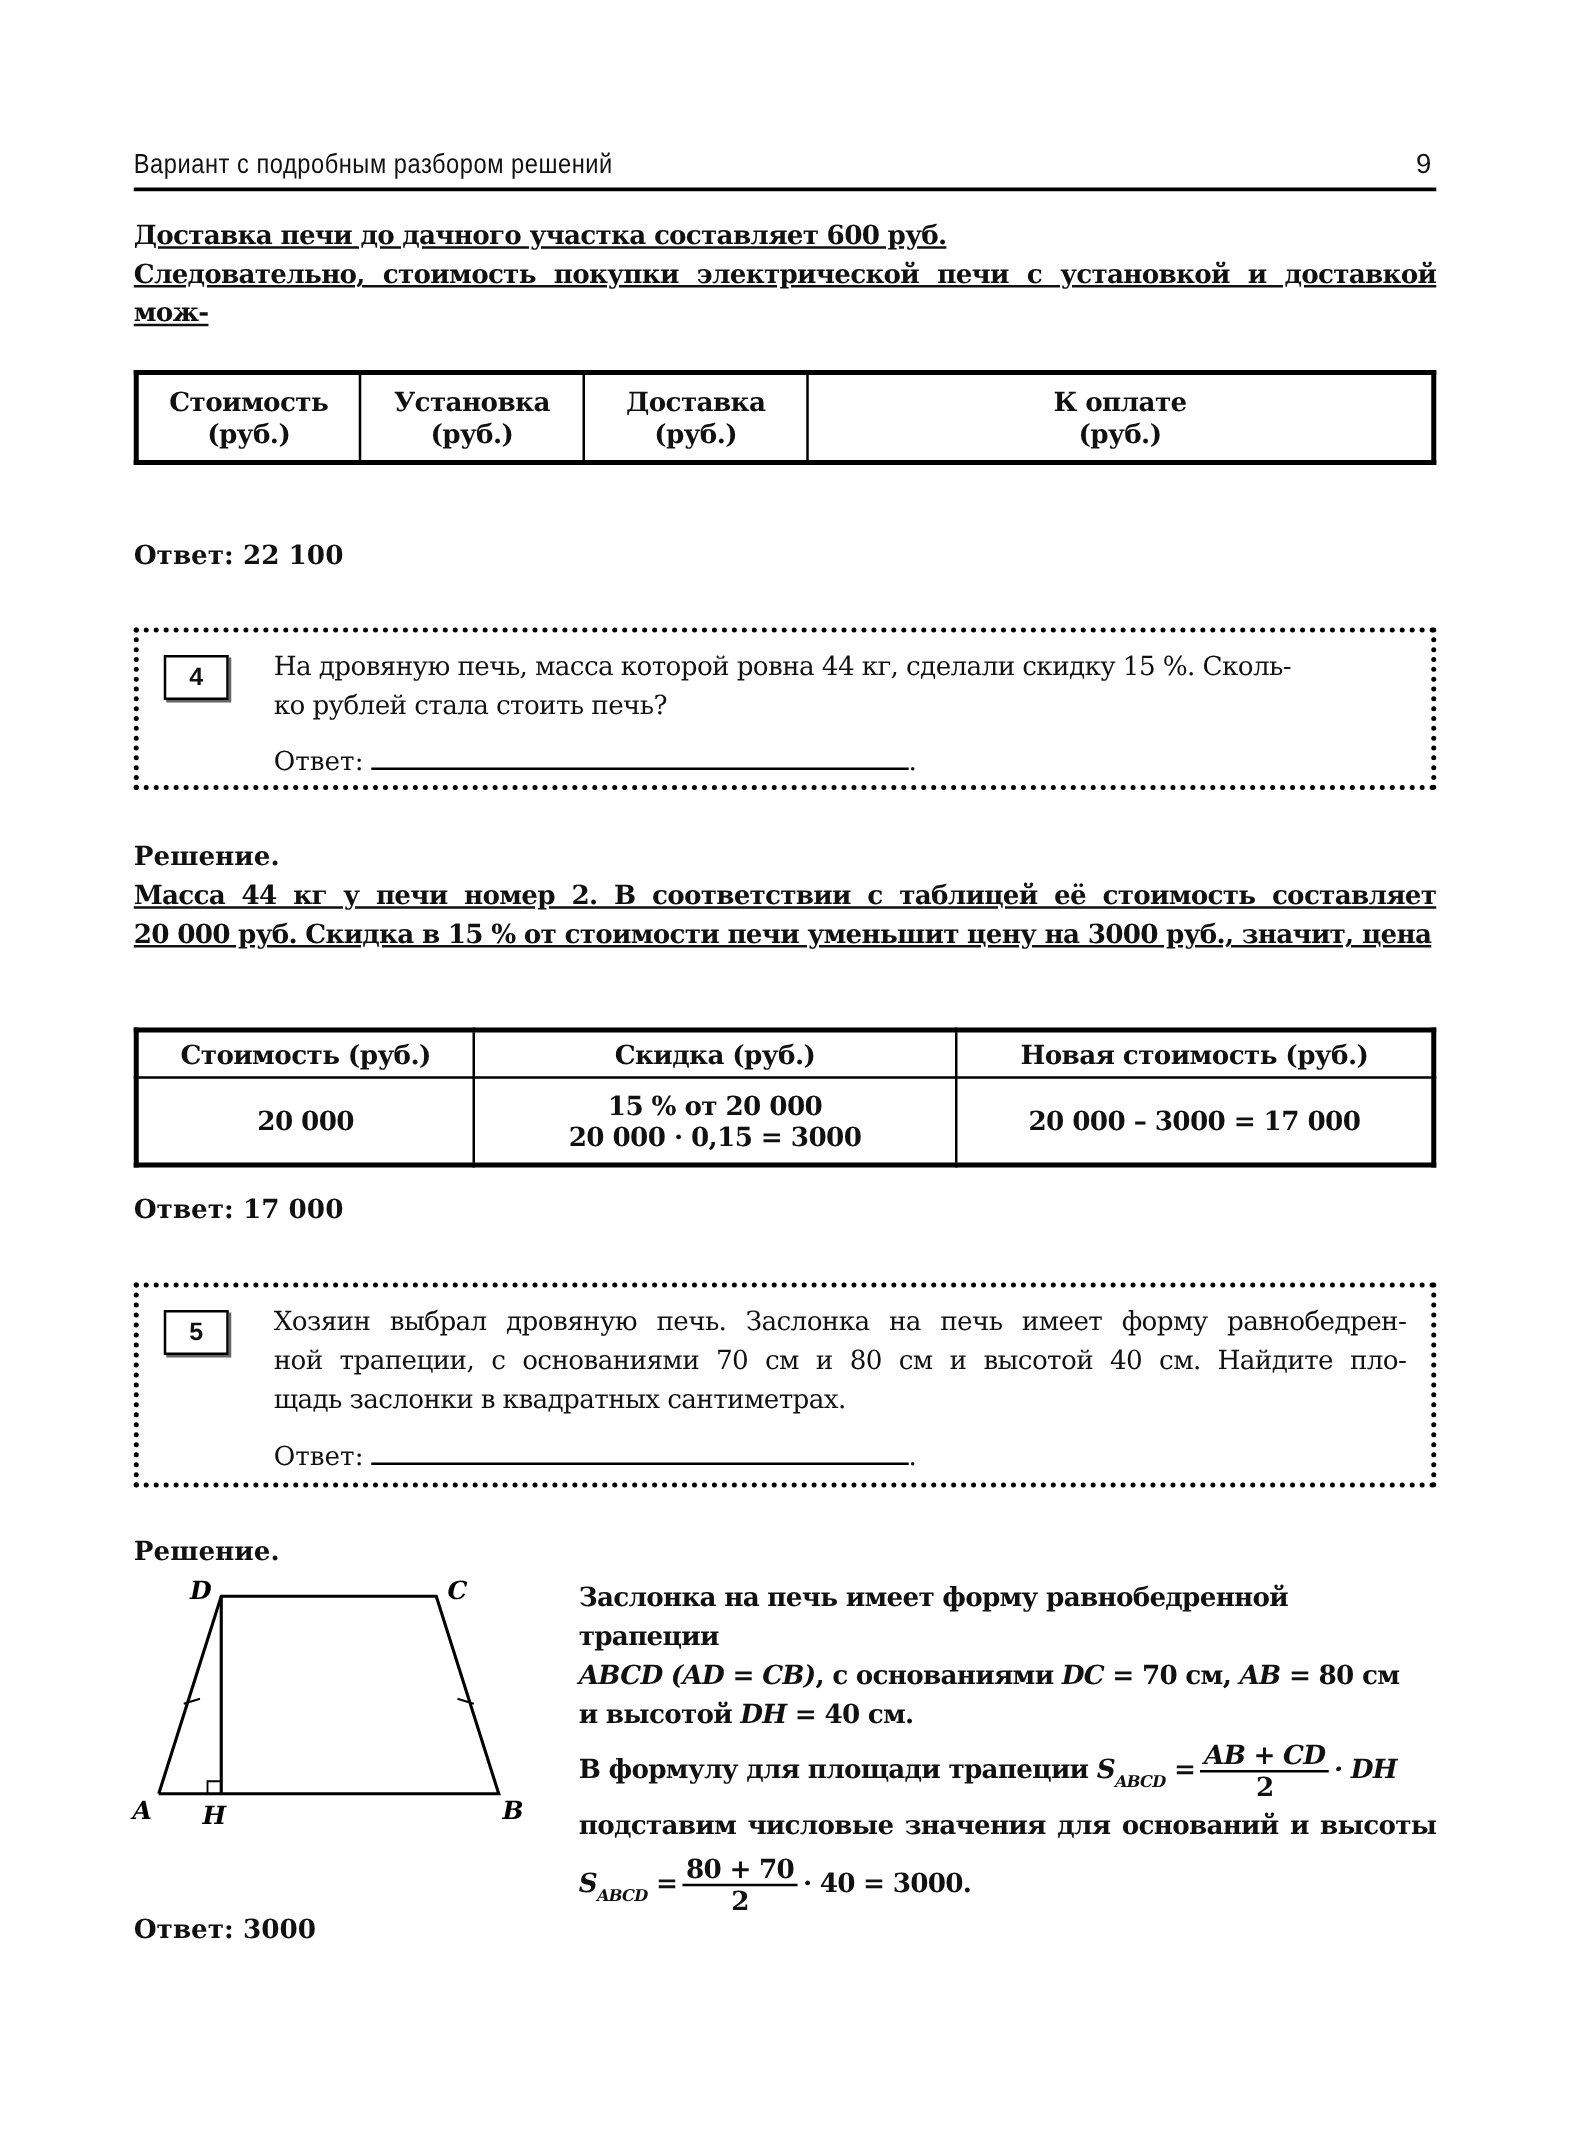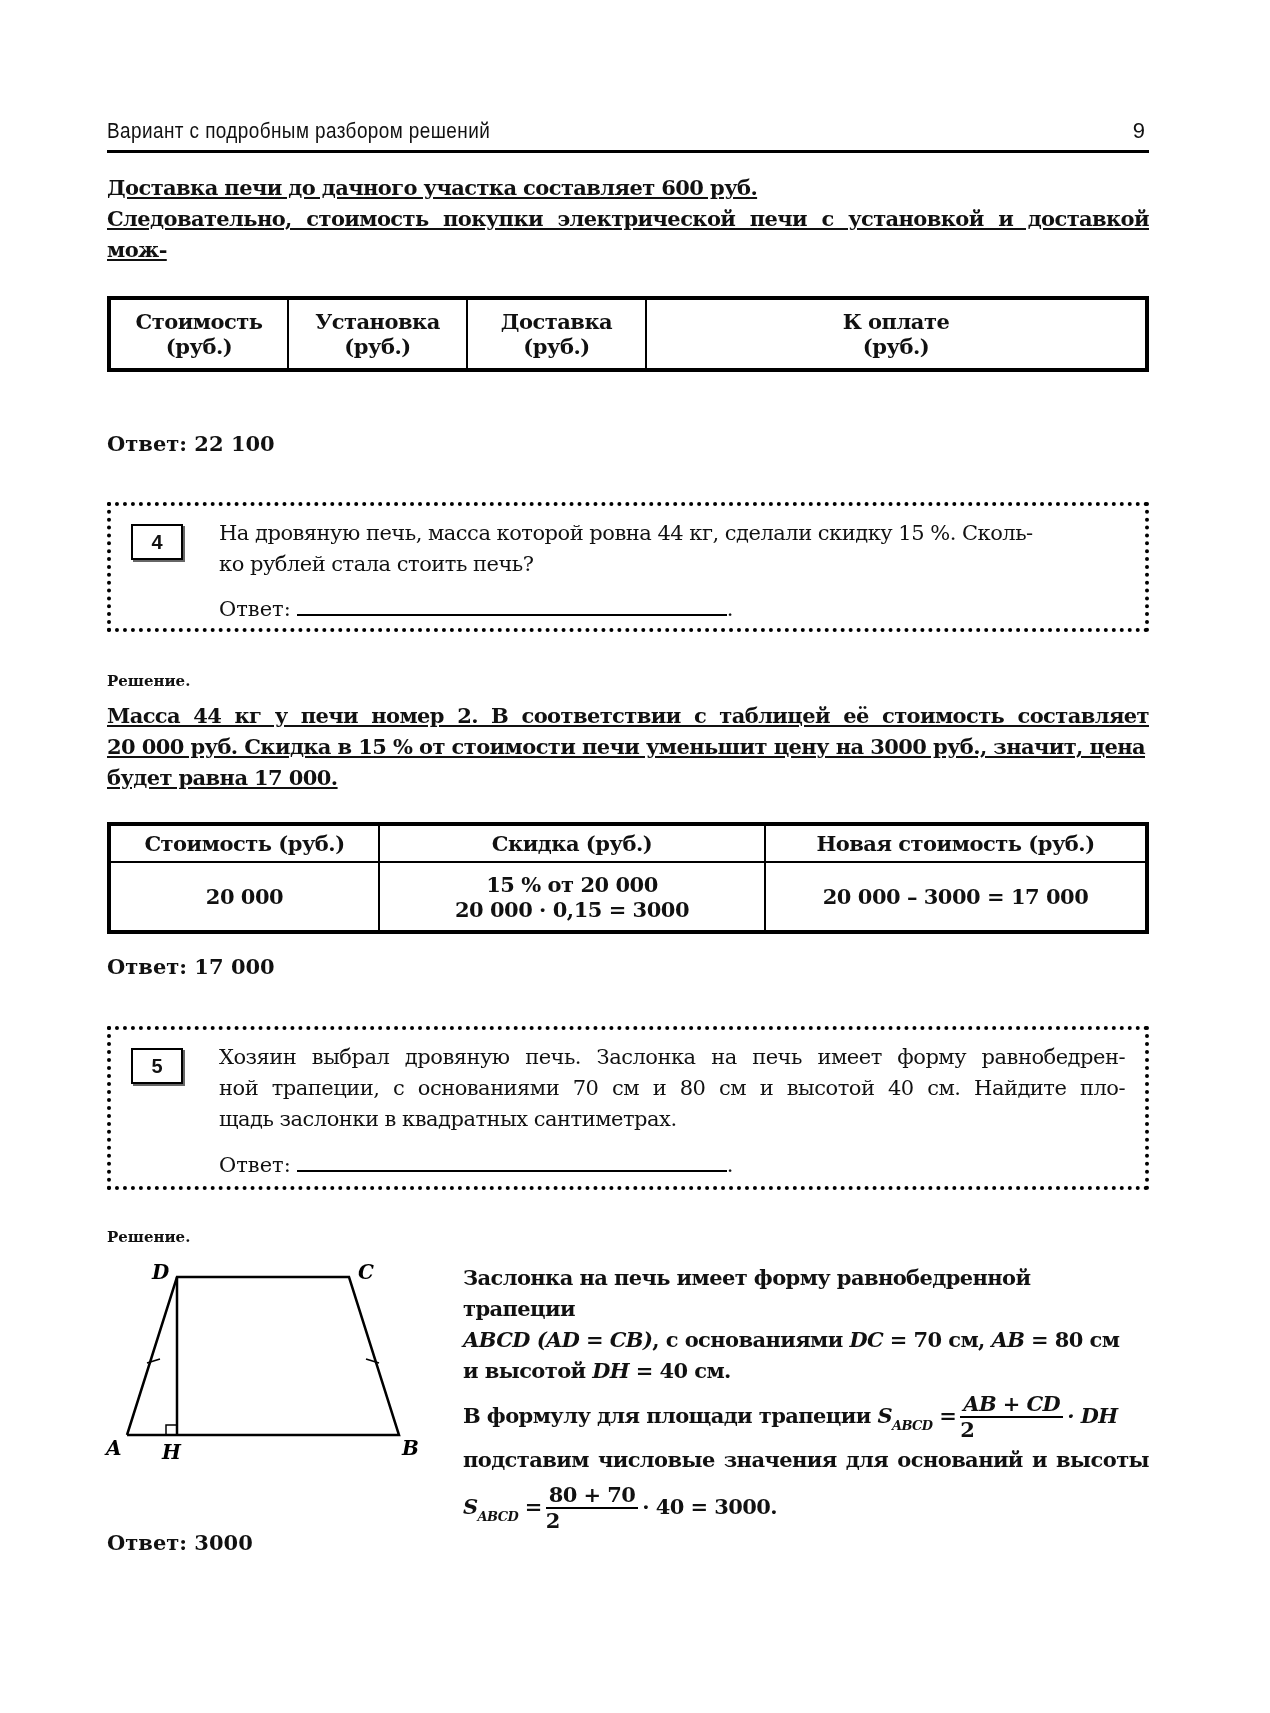--- a/index.html
+++ b/index.html
@@ -14,23 +14,23 @@
   .tbl td { border: 2px solid #000; text-align: center; padding: 0; }
   .tbl { border: 4px solid #000; }
   .answer { left: 107px; font-size: 21px; font-weight: bold; }
   .answer .lbl { font-weight: 900; }
   .answer .val { font-weight: bold; }
   .taskbox { left: 107px; width: 1042px; border: 4px dotted #000; box-sizing: border-box; }
   .tasknum { position: absolute; left: 20px; top: 18px; width: 48px; height: 32px; border: 2px solid #000; box-shadow: 2px 2px 0 #666; font-family: "Liberation Sans", sans-serif; font-size: 20px; font-weight: bold; text-align: center; line-height: 32px; }
   .tasktext { position: absolute; left: 108px; right: 20px; top: 12px; font-size: 21px; line-height: 31px; letter-spacing: -0.5px; }
   .taskans { position: absolute; left: 108px; font-size: 21px; }
   .taskans .line { display: inline-block; width: 430px; border-bottom: 2px solid #000; height: 18px; margin-left: 6px; vertical-align: baseline; }
-  .heading { left: 107px; font-size: 15px; font-weight: 900; }
+  .heading { left: 107px; font-size: 21px; font-weight: 900; }
   .it { font-style: italic; }
-  .frac { display: inline-block; vertical-align: middle; text-align: left; margin: 0 4px; }
+  .frac { display: inline-block; vertical-align: middle; text-align: center; margin: 0 4px; }
   .frac .num { display: block; border-bottom: 2px solid #000; padding: 0 3px; line-height: 24px; }
   .frac .den { display: block; line-height: 24px; }
   .sub { font-size: 13px; font-style: italic; vertical-align: -7px; }
 </style>
 </head>
 <body>
 
 <div class="abs header">
   <span class="title">Вариант с подробным разбором решений</span>
   <span class="pnum">9</span>
@@ -77,21 +77,20 @@
   </div>
   <div class="taskans" style="top:90px;">
     <span>Ответ:</span><span class="line"></span><span>.</span>
   </div>
 </div>
 
 <div class="abs heading" style="top:672px;">Решение.</div>
 <div class="abs para" style="top:700px;">
   <span style="text-align:justify; text-align-last:justify;">Масса 44 кг у печи номер 2. В соответствии с таблицей её стоимость составляет</span>
   <span>20 000 руб. Скидка в 15 % от стоимости печи уменьшит цену на 3000 руб., значит, цена</span>
-  <span>будет равна 17 000.</span>
 </div>
 
 <table class="tbl" style="top:822px;">
   <tbody>
       <tr style="height:38px;">
     <td style="width:267px;">Стоимость (руб.)</td>
     <td style="width:384px;">Скидка (руб.)</td>
     <td>Новая стоимость (руб.)</td>
   </tr>
   <tr style="height:70px;">

